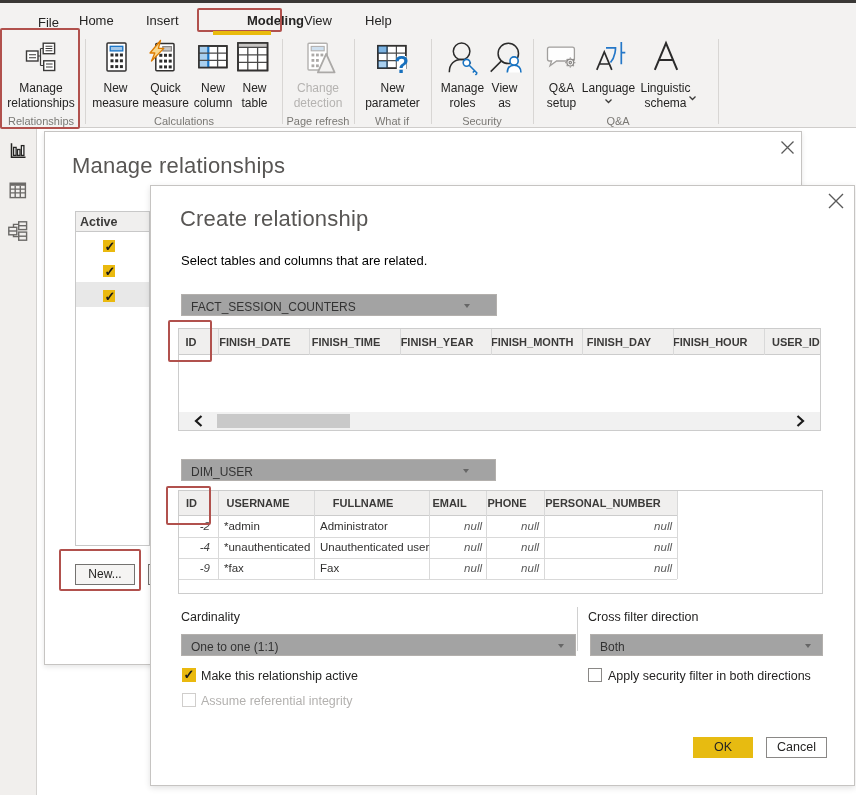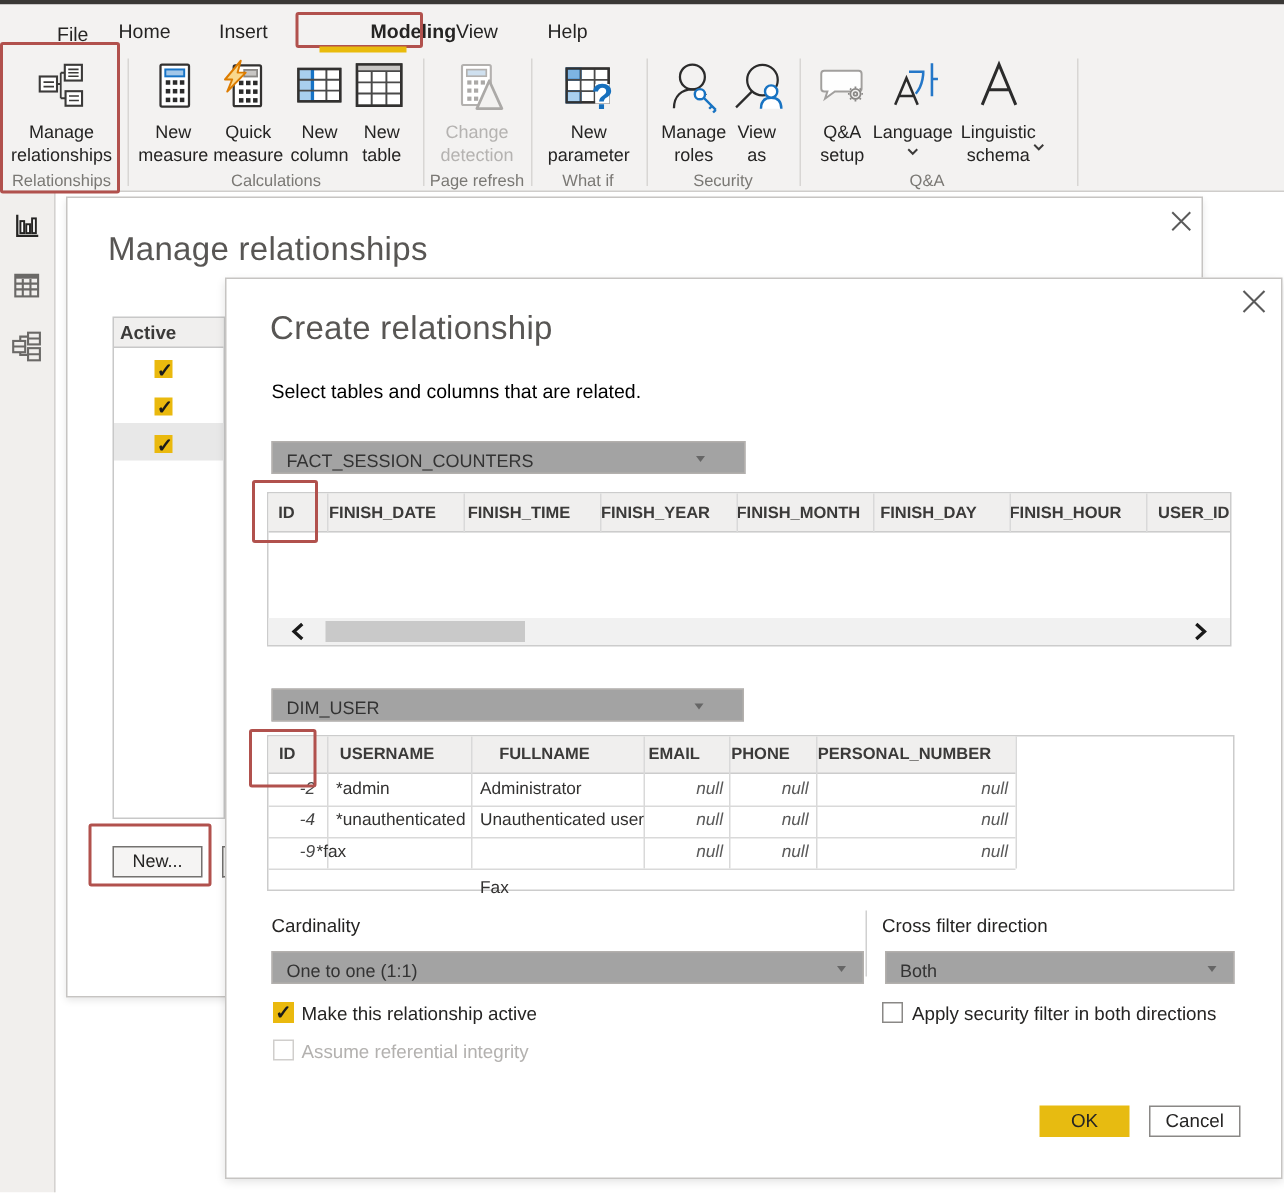--- a/index.html
+++ b/index.html
@@ -321,22 +321,22 @@
     <div class="dcell null" style="left:190px;top:29px;width:113px;">null</div>
     <div class="dcell null" style="left:247px;top:29px;width:113px;">null</div>
     <div class="dcell null" style="left:380px;top:29px;width:113px;">null</div>
     <div class="dcell num" style="left:0px;top:50px;width:31px;">-4</div>
     <div class="dcell" style="left:45px;top:50px;">*unauthenticated</div>
     <div class="dcell" style="left:141px;top:50px;">Unauthenticated user</div>
     <div class="dcell null" style="left:190px;top:50px;width:113px;">null</div>
     <div class="dcell null" style="left:247px;top:50px;width:113px;">null</div>
     <div class="dcell null" style="left:380px;top:50px;width:113px;">null</div>
     <div class="dcell num" style="left:0px;top:71px;width:31px;">-9</div>
-    <div class="dcell" style="left:32px;top:71px;">*fax</div>
-    <div class="dcell" style="left:141px;top:71px;margin-top:24px;">Fax</div>
+    <div class="dcell" style="left:45px;top:71px;">*fax</div>
+    <div class="dcell" style="left:141px;top:71px;">Fax</div>
     <div class="dcell null" style="left:190px;top:71px;width:113px;">null</div>
     <div class="dcell null" style="left:247px;top:71px;width:113px;">null</div>
     <div class="dcell null" style="left:380px;top:71px;width:113px;">null</div>
   </div>
   <div class="lbl12" style="left:30px;top:424px;">Cardinality</div>
   <div class="lbl12" style="left:437px;top:424px;">Cross filter direction</div>
   <div class="abs" style="left:426px;top:421px;width:1px;height:44px;background:#d0d0d0;"></div>
   <div class="dd" style="left:30px;top:448px;width:395px;">
       <span class="t">One to one (1:1)</span>
       <span class="a" style="right:11px;"></span>

